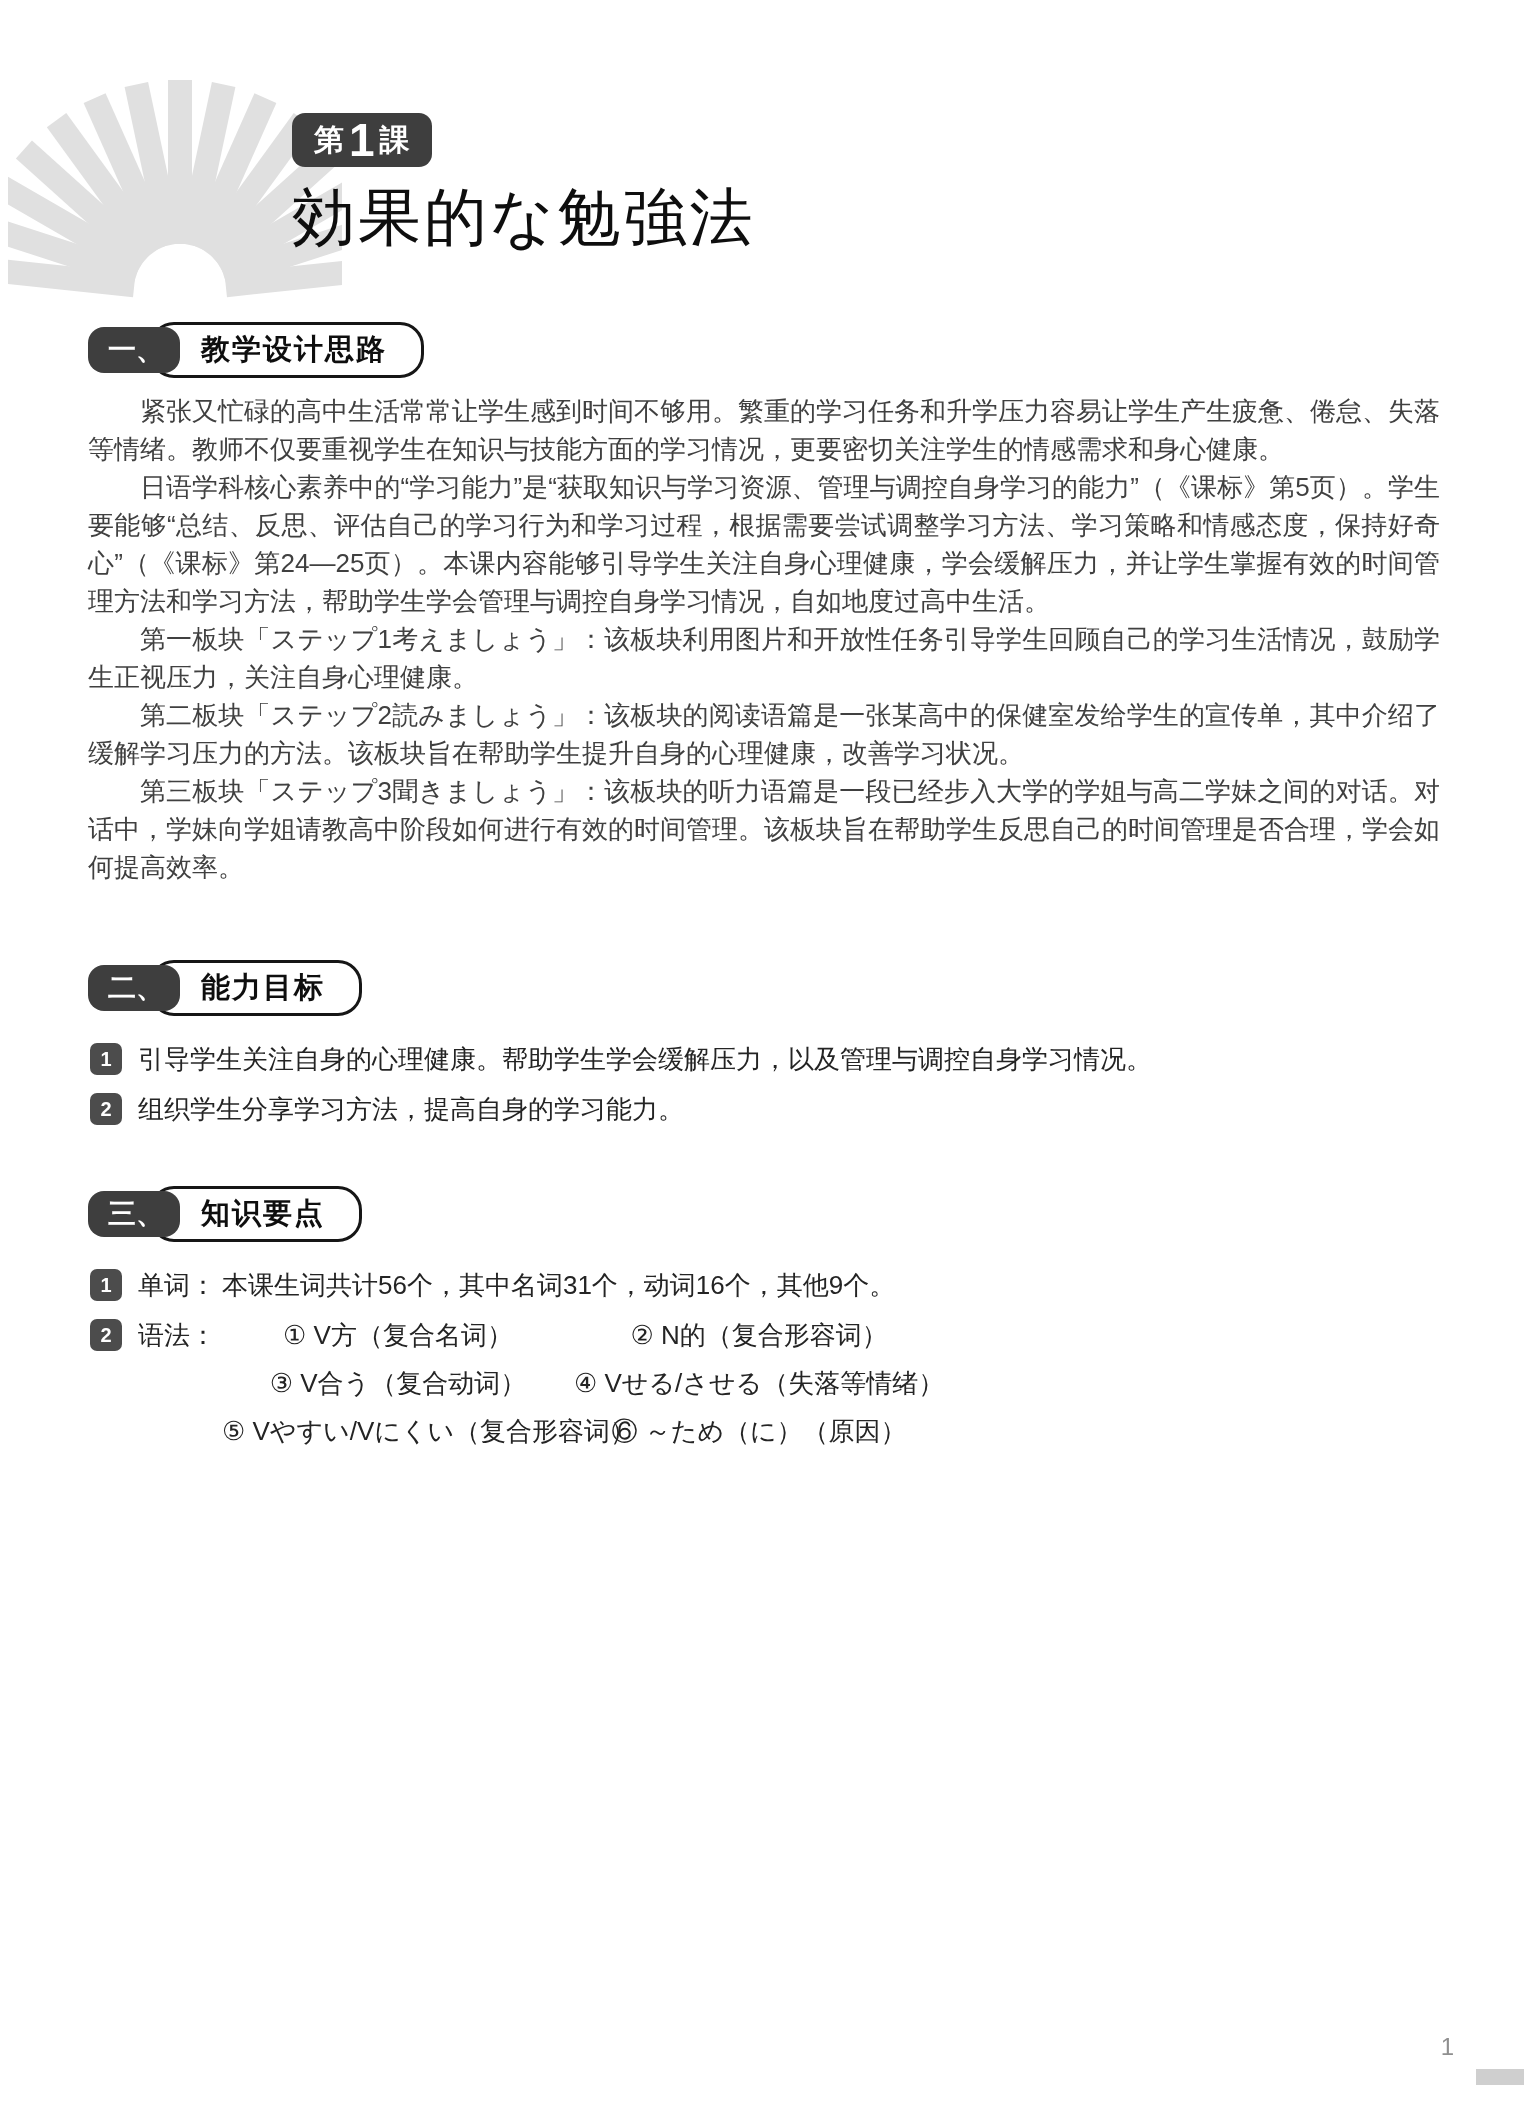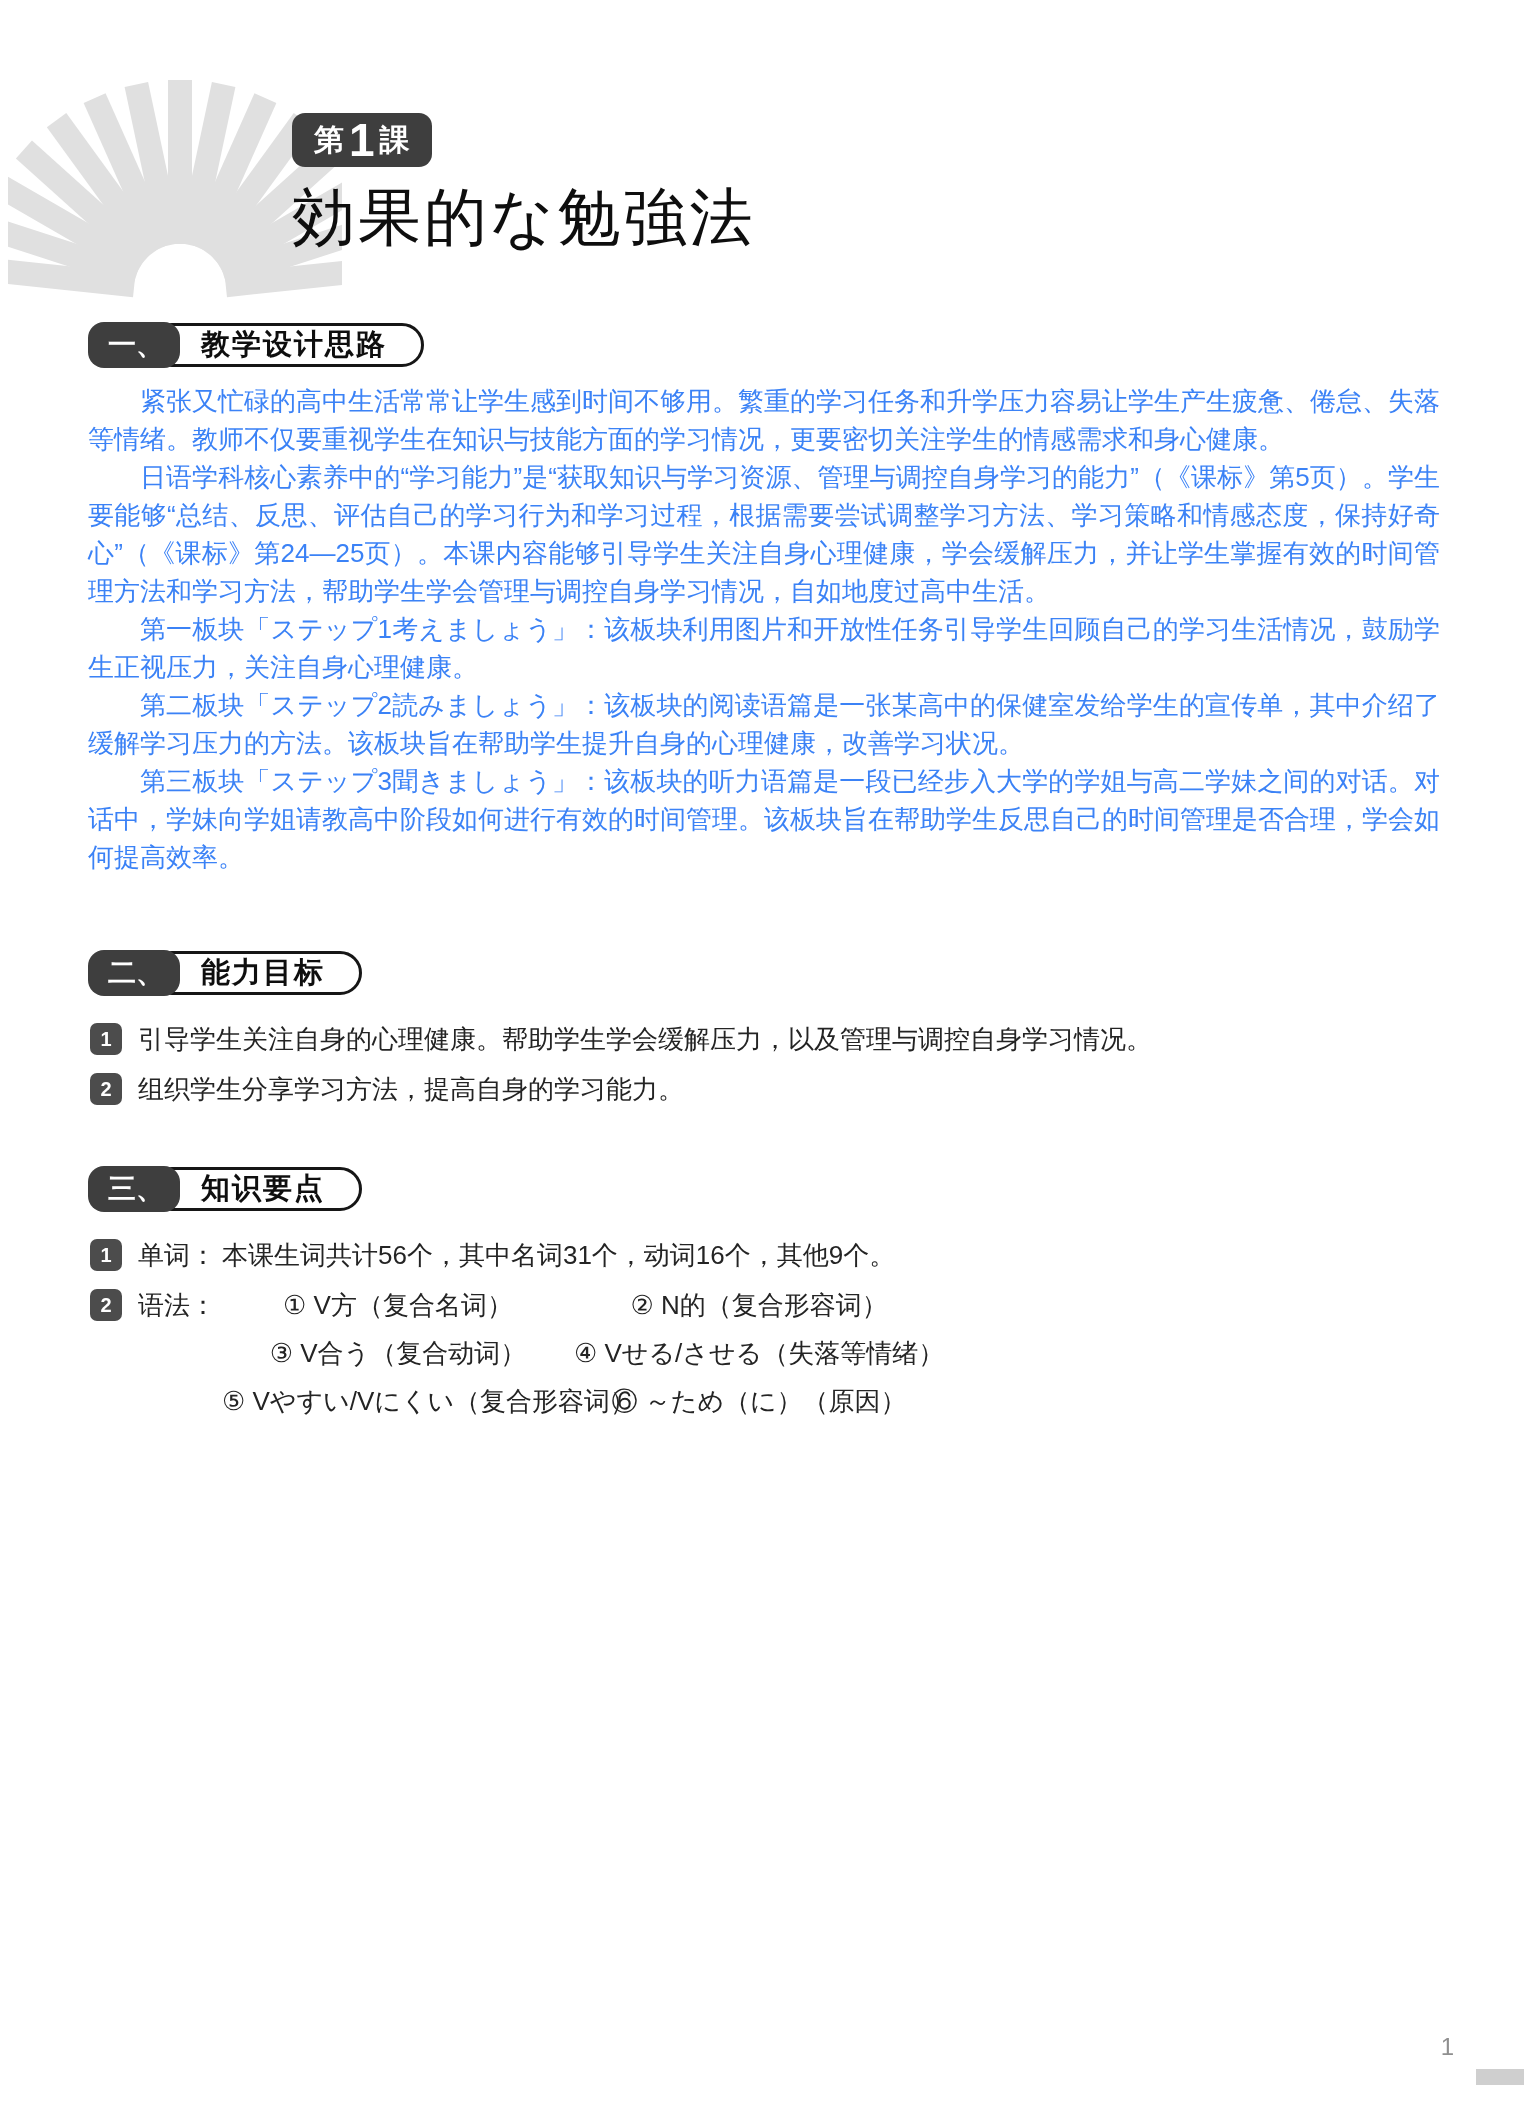--- a/index.html
+++ b/index.html
@@ -26,28 +26,28 @@
   
   .content { position:relative; z-index:1; padding:322px 88px 0 88px; }
   .sec-header { display:flex; align-items:center; }
   .sec-marker {
     position:relative; z-index:2; background:#3e3e3e; color:#ffffff;
     font-size:28px; font-weight:700; height:46px; border-radius:16px;
     display:flex; align-items:center; padding:0 16px 0 20px;
   }
   .sec-pill {
     position:relative; z-index:1; margin-left:-30px; background:#ffffff;
-    border:3px solid #161616; border-radius:24px; height:44px;
+    border:3px solid #161616; border-radius:24px; height:56px;
     display:flex; align-items:center; padding:0 34px 0 48px;
     font-size:29px; font-weight:800; letter-spacing:2px; color:#0e0e0e;
   }
   .paras { margin-top:14px; }
   .body-p {
     margin:0; font-size:26px; line-height:38px; text-align:justify;
-    text-indent:2em; color:#3b82f6;
+    text-indent:2em; color:#404040;
   }
   .sec2 { margin-top:74px; }
   .sec3 { margin-top:58px; }
   .items { margin-top:24px; }
   .num-item { display:flex; align-items:flex-start; margin-bottom:12px; font-size:26px; line-height:38px; color:#242424; }
   .num-box {
     flex:0 0 auto; width:32px; height:32px; margin:3px 16px 0 2px;
     background:#4c4c4c; color:#fff; border-radius:7px;
     display:flex; align-items:center; justify-content:center;
     font-size:20px; font-weight:700;

